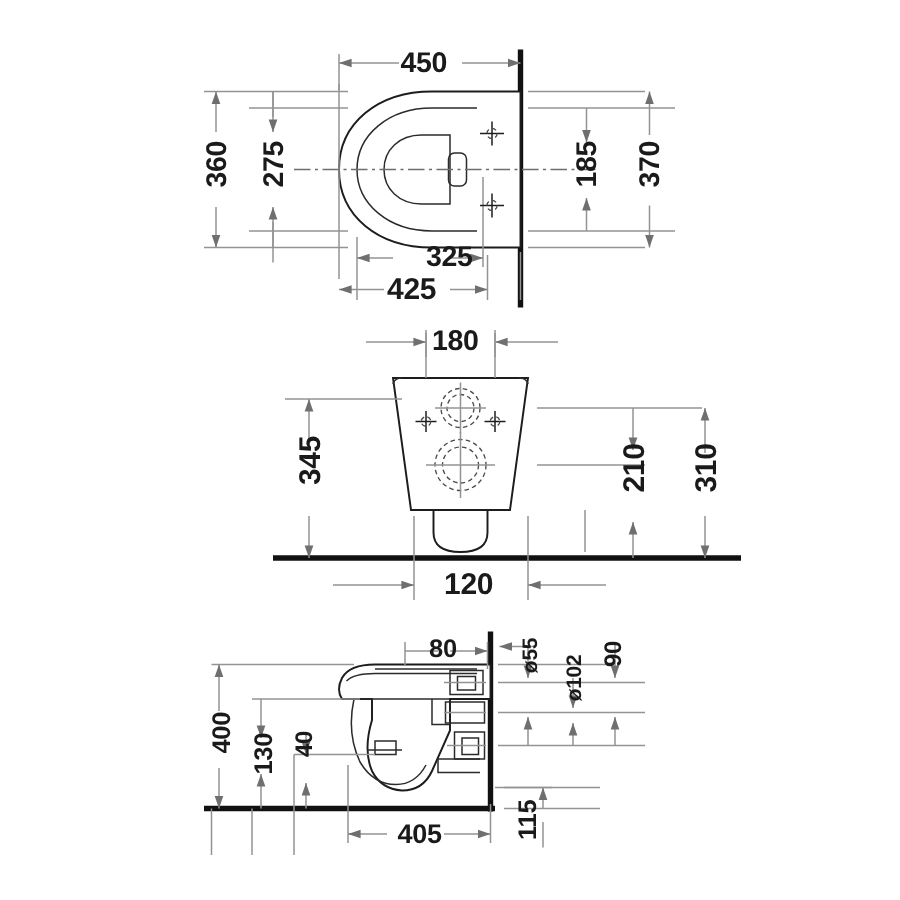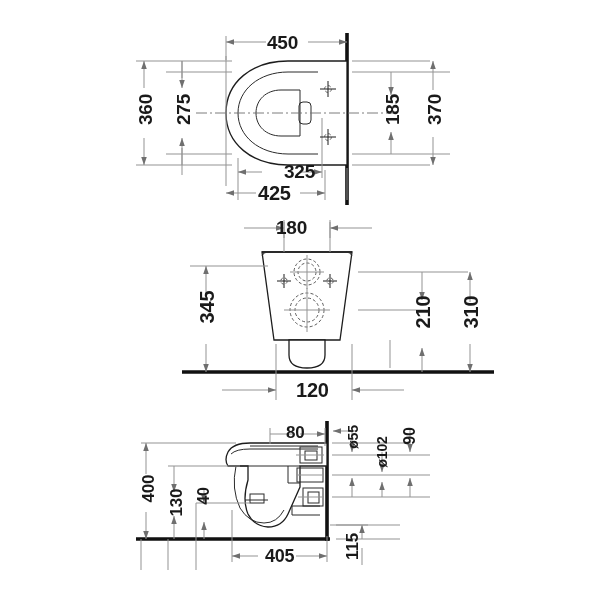--- a/index.html
+++ b/index.html
@@ -311,21 +311,21 @@
 <div class="dimtext vtext" style="left:161px;top:100px;width:44px;text-align:center;font-size:19px;">275</div>
 
 <div class="dimtext vtext" style="left:370px;top:100px;width:44px;text-align:center;font-size:19px;">185</div>
 
 <div class="dimtext vtext" style="left:412px;top:100px;width:44px;text-align:center;font-size:19px;">370</div>
 
 <div class="dimtext" style="left:262px;top:162px;font-size:19px;margin-left:22px;">325</div>
 
 <div class="dimtext" style="left:258px;top:183px;font-size:20px;">425</div>
 
-<div class="dimtext" style="left:276px;top:218px;font-size:19px;">180</div>
+<div class="dimtext" style="left:288px;top:218px;font-size:19px;">180</div>
 
 <div class="dimtext vtext" style="left:185px;top:297px;width:44px;text-align:center;font-size:20px;">345</div>
 
 <div class="dimtext vtext" style="left:401px;top:302px;width:44px;text-align:center;font-size:20px;">210</div>
 
 <div class="dimtext vtext" style="left:449px;top:302px;width:44px;text-align:center;font-size:20px;">310</div>
 
 <div class="dimtext" style="left:296px;top:380px;font-size:20px;">120</div>
 
 <div class="dimtext" style="left:286px;top:424px;font-size:17px;">80</div>

